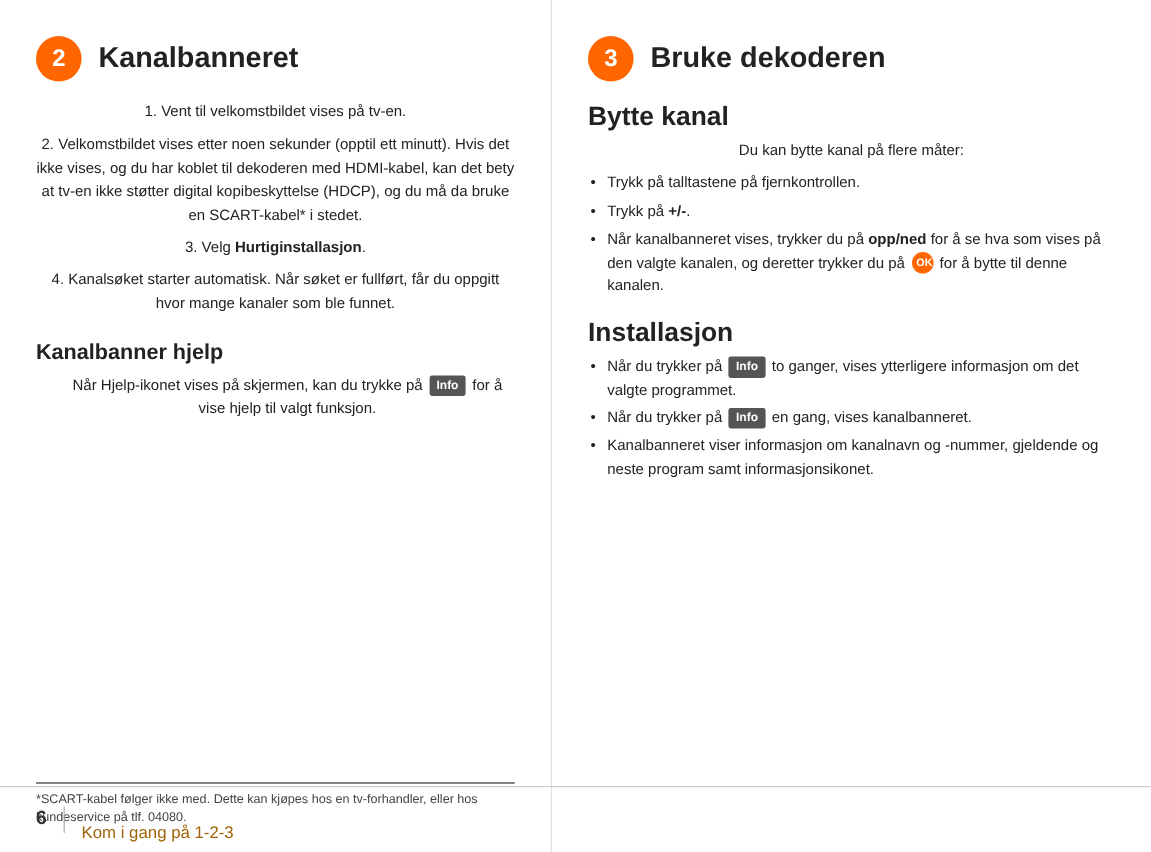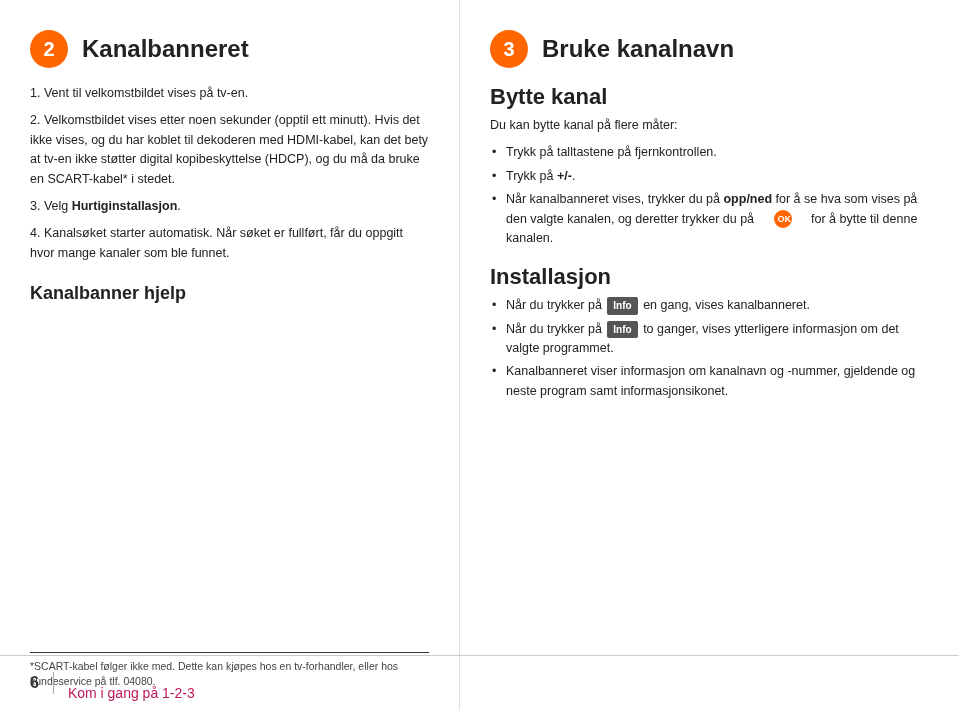--- a/index.html
+++ b/index.html
@@ -52,20 +52,21 @@
     .section-title {
       font-size: 24px;
       font-weight: bold;
       color: #222;
     }
     .body-text {
       font-size: 12.5px;
       line-height: 1.55;
       color: #222;
       margin-bottom: 8px;
+      text-align: center;
     }
     .body-text strong {
       font-weight: bold;
     }
     .subsection-title {
       font-size: 18px;
       font-weight: bold;
       color: #222;
       margin-top: 20px;
       margin-bottom: 8px;
@@ -102,21 +103,21 @@
     }
     .ok-badge {
       display: inline-block;
       background: #ff6600;
       color: #fff;
       font-size: 9px;
       font-weight: bold;
       padding: 1px 4px;
       border-radius: 50%;
       vertical-align: middle;
-      margin: 0 16px;
+      margin: 0 2px;
       width: 18px;
       height: 18px;
       line-height: 16px;
       text-align: center;
     }
     .indent-block {
       margin-left: 20px;
       margin-top: 6px;
     }
     .footer-area {
@@ -153,21 +154,21 @@
       margin-right: 14px;
     }
     .page-divider-v {
       width: 1px;
       height: 22px;
       background: #aaa;
       margin-right: 14px;
     }
     .page-label {
       font-size: 14px;
-      color: #be185d;
+      color: #a16207;
       margin-top: 20px;
     }
     .right-subsection-title {
       font-size: 22px;
       font-weight: bold;
       color: #222;
       margin-bottom: 6px;
       margin-top: 16px;
     }
   </style>
@@ -181,46 +182,53 @@
       <div class="section-number">2</div>
       <span class="section-title">Kanalbanneret</span>
     </div>
 
     <p class="body-text">1. Vent til velkomstbildet vises på tv-en.</p>
     <p class="body-text">2. Velkomstbildet vises etter noen sekunder (opptil ett minutt). Hvis det ikke vises, og du har koblet til dekoderen med HDMI-kabel, kan det bety at tv-en ikke støtter digital kopibeskyttelse (HDCP), og du må da bruke en SCART-kabel* i stedet.</p>
     <p class="body-text">3. Velg <strong>Hurtiginstallasjon</strong>.</p>
     <p class="body-text">4. Kanalsøket starter automatisk. Når søket er fullført, får du oppgitt hvor mange kanaler som ble funnet.</p>
 
     <div class="subsection-title">Kanalbanner hjelp</div>
+    <div class="indent-block">
+      <p class="body-text">
+        <span>Når Hjelp-ikonet vises på skjermen, kan du trykke på</span>
+        <span class="info-badge">Info</span>
+        <span>for å vise hjelp til valgt funksjon.</span>
+      </p>
+    </div>
 
     <div class="footer-area">
       <hr class="footer-divider">
       <p class="footer-text">*SCART-kabel følger ikke med. Dette kan kjøpes hos en tv-forhandler, eller hos kundeservice på tlf. 04080.</p>
     </div>
   </div>
 
   <div class="right-col">
     <div class="section-header">
       <div class="section-number">3</div>
-      <span class="section-title">Bruke kanalnavn</span>
+      <span class="section-title">Bruke dekoderen</span>
     </div>
 
     <div class="right-subsection-title">Bytte kanal</div>
     <p class="body-text">Du kan bytte kanal på flere måter:</p>
 
     <ul class="bullet-list">
       <li>Trykk på talltastene på fjernkontrollen.</li>
       <li>Trykk på <strong>+/-</strong>.</li>
       <li>Når kanalbanneret vises, trykker du på <strong>opp/ned</strong> for å se hva som vises på den valgte kanalen, og deretter trykker du på <span class="ok-badge">OK</span> for å bytte til denne kanalen.</li>
     </ul>
 
     <div class="right-subsection-title">Installasjon</div>
     <ul class="bullet-list">
+      <li>Når du trykker på <span class="info-badge">Info</span> to ganger, vises ytterligere informasjon om det valgte programmet.</li>
       <li>Når du trykker på <span class="info-badge">Info</span> en gang, vises kanalbanneret.</li>
-      <li>Når du trykker på <span class="info-badge">Info</span> to ganger, vises ytterligere informasjon om det valgte programmet.</li>
       <li>Kanalbanneret viser informasjon om kanalnavn og -nummer, gjeldende og neste program samt informasjonsikonet.</li>
     </ul>
   </div>
 </div>
 
 <div class="bottom-bar">
   <span class="page-num">6</span>
   <div class="page-divider-v"></div>
   <span class="page-label">Kom i gang på 1-2-3</span>
 </div>

